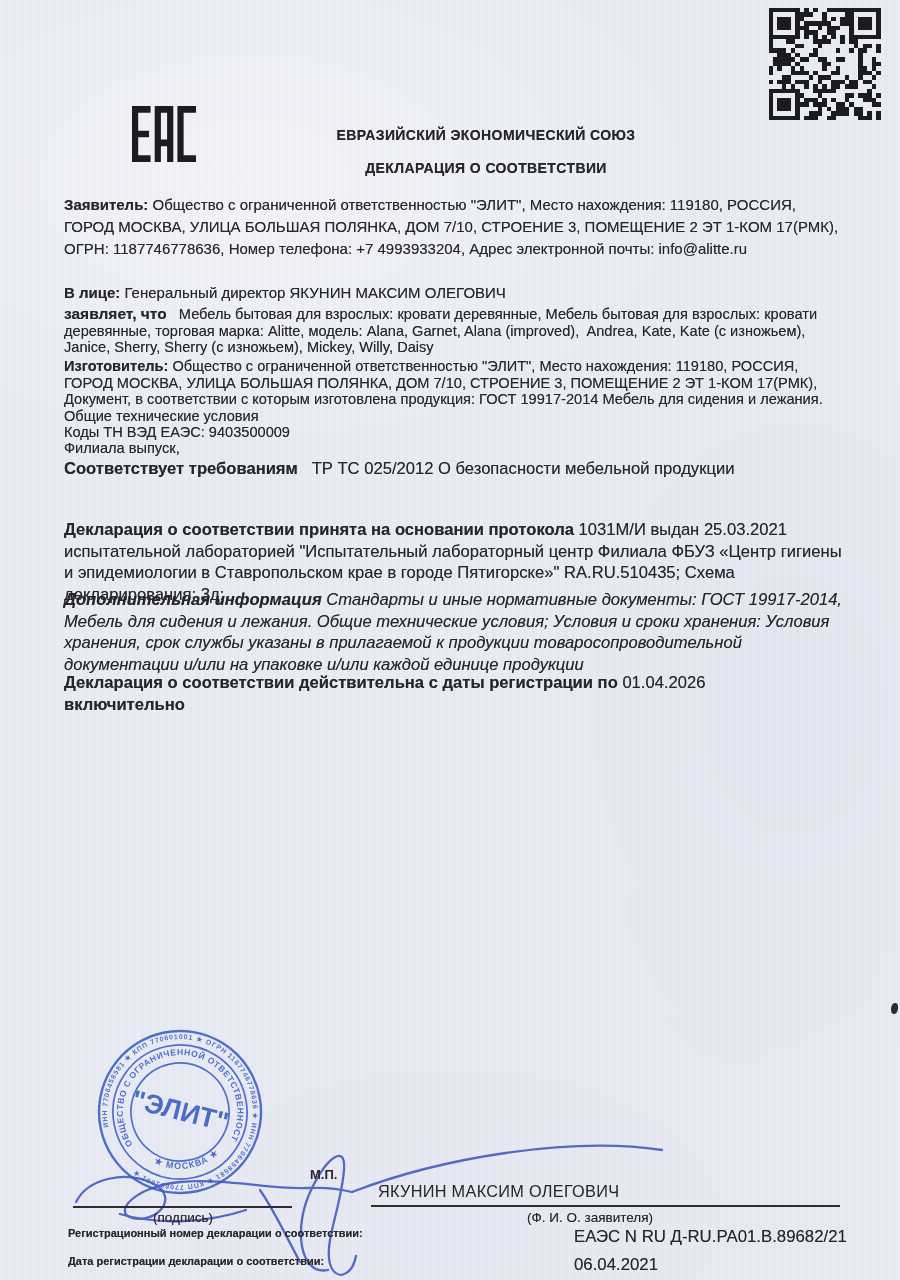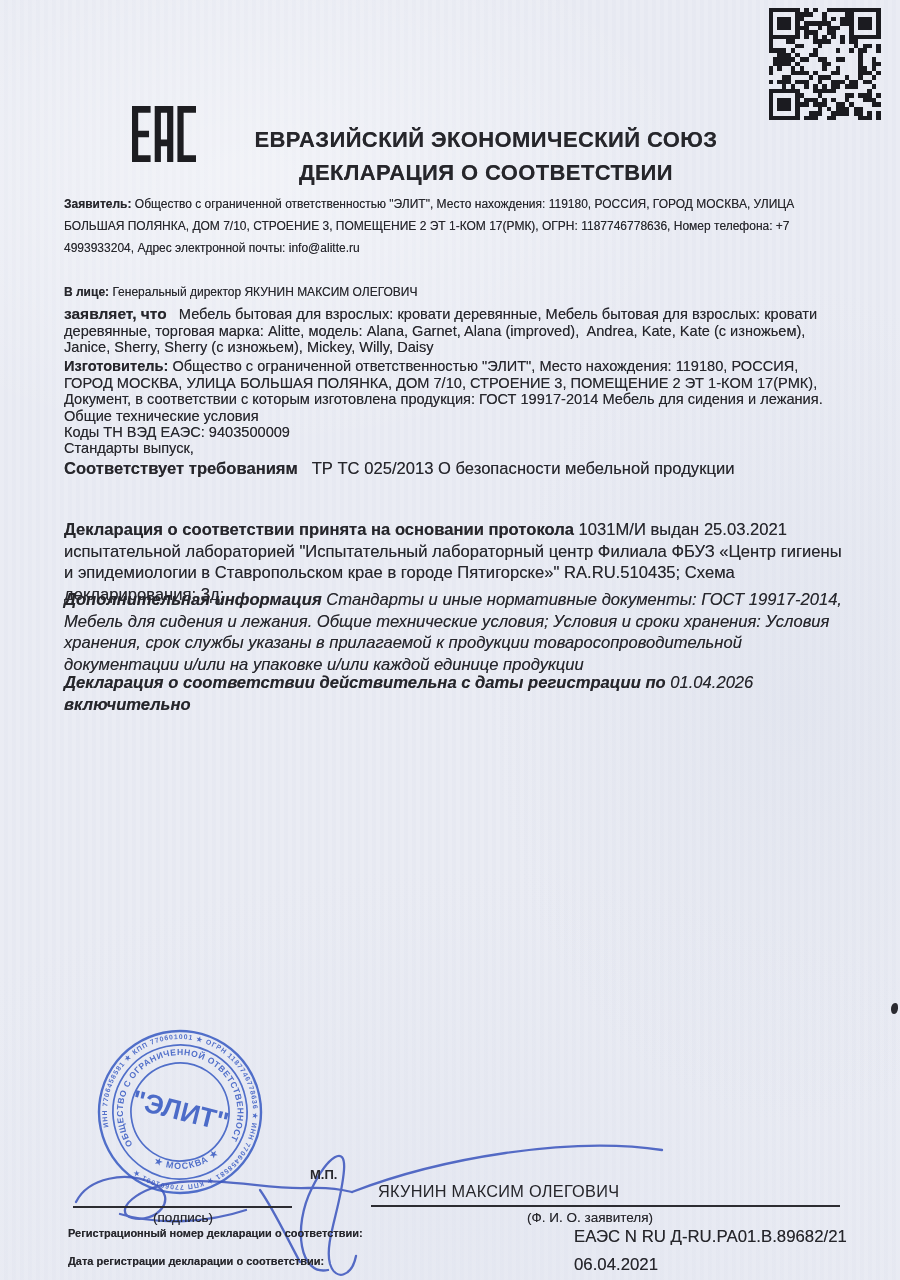--- a/index.html
+++ b/index.html
@@ -10,29 +10,29 @@
     background-image:
       radial-gradient(ellipse 700px 420px at 28% 14%, rgba(255,255,255,.40), transparent 65%),
       radial-gradient(ellipse 500px 700px at 88% 55%, rgba(214,219,232,.35), transparent 60%),
       radial-gradient(ellipse 900px 500px at 50% 95%, rgba(222,226,238,.35), transparent 70%),
       repeating-linear-gradient(90deg, rgba(255,255,255,.05) 0 4px, rgba(203,209,226,.07) 4px 8px);
     color:#26262b;
   }
   .abs{position:absolute;}
   .para{
     position:absolute;left:64px;width:782px;margin:0;
-    font-size:12px;line-height:21.8px;white-space:pre-wrap;
+    font-size:15px;line-height:21.8px;white-space:pre-wrap;
     text-shadow:0 0 .45px rgba(40,40,50,.55);
   }
   .para.small{font-size:14.6px;line-height:16.6px;width:786px;}
   .para.mid{font-size:16.6px;line-height:21.6px;}
   .para b{font-weight:bold;}
   .title{
     position:absolute;left:96px;width:780px;text-align:center;margin:0;
-    font-size:22px;font-weight:bold;letter-spacing:.4px;
+    font-size:14px;font-weight:bold;letter-spacing:.4px;
     text-shadow:0 0 .5px rgba(20,20,25,.6);
   }
   .sigline{position:absolute;border-top:2px solid #2c2c31;height:0;}
   .caption{position:absolute;font-size:13.5px;text-align:center;text-shadow:0 0 .4px rgba(40,40,50,.5);}
   .footrow-label{position:absolute;left:68px;font-size:11px;font-weight:bold;text-shadow:0 0 .45px rgba(40,40,50,.55);}
   .footrow-value{position:absolute;left:546px;font-size:16.8px;text-shadow:0 0 .45px rgba(40,40,50,.55);margin-left:28px;}
   #stamp,#signature{position:absolute;overflow:visible;}
   .speck{position:absolute;background:#2a2a30;border-radius:60% 40% 55% 45%;}
 </style>
 </head>
@@ -374,29 +374,29 @@
 <p class="para" style="top:282px;"><b>В лице:</b><span> Генеральный директор ЯКУНИН МАКСИМ ОЛЕГОВИЧ</span></p>
 
 <p class="para small" style="top:306px;"><b style="font-size:15.5px;">заявляет, что</b><span>   Мебель бытовая для взрослых: кровати деревянные, Мебель бытовая для взрослых: кровати деревянные, торговая марка: Alitte, модель: Alana, Garnet, Alana (improved),  Andrea, Kate, Kate (с изножьем), Janice, Sherry, Sherry (с изножьем), Mickey, Willy, Daisy</span></p>
 
 <p class="para small" style="top:358px;"><b>Изготовитель:</b><span> Общество с ограниченной ответственностью "ЭЛИТ", Место нахождения: 119180, РОССИЯ, ГОРОД МОСКВА, УЛИЦА БОЛЬШАЯ ПОЛЯНКА, ДОМ 7/10, СТРОЕНИЕ 3, ПОМЕЩЕНИЕ 2 ЭТ 1-КОМ 17(РМК),</span></p>
 
 <p class="para small" style="top:391px;"><span>Документ, в соответствии с которым изготовлена продукция: ГОСТ 19917-2014 Мебель для сидения и лежания. Общие технические условия</span></p>
 
 <p class="para small" style="top:424px;"><span>Коды ТН ВЭД ЕАЭС: 9403500009</span></p>
 
-<p class="para small" style="top:440px;"><span>Стандарты выпуск,</span></p>
-
-<p class="para mid" style="top:458px;"><b>Соответствует требованиям</b><span>   ТР ТС 025/2013 О безопасности мебельной продукции</span></p>
+<p class="para small" style="top:440px;"><span>Филиала выпуск,</span></p>
+
+<p class="para mid" style="top:458px;"><b>Соответствует требованиям</b><span>   ТР ТС 025/2012 О безопасности мебельной продукции</span></p>
 
 <p class="para mid" style="top:519px;"><b>Декларация о соответствии принята на основании протокола</b><span> 1031М/И выдан 25.03.2021 испытательной лабораторией "Испытательный лабораторный центр Филиала ФБУЗ «Центр гигиены и эпидемиологии в Ставропольском крае в городе Пятигорске»" RA.RU.510435; Схема декларирования: 3д;</span></p>
 
 <p class="para mid" style="top:589px;font-style:italic;"><b>Дополнительная информация</b><span> Стандарты и иные нормативные документы: ГОСТ 19917-2014, Мебель для сидения и лежания. Общие технические условия; Условия и сроки хранения: Условия хранения, срок службы указаны в прилагаемой к продукции товаросопроводительной документации и/или на упаковке и/или каждой единице продукции</span></p>
 
-<p class="para mid" style="top:672px;width:750px;font-style:italic;"><b>Декларация о соответствии действительна с даты регистрации по</b><span> 01.04.2026 </span><b>включительно</b></p>
+<p class="para mid" style="top:672px;width:750px;"><b>Декларация о соответствии действительна с даты регистрации по</b><span> 01.04.2026 </span><b>включительно</b></p>
 
 <svg id="stamp" style="left:92px;top:1024px;" width="176" height="176" viewBox="-88 -88 176 176">
   <defs>
     <path id="arcOuter" d="M -73 0 A 73 73 0 1 1 73 0 A 73 73 0 1 1 -73 0" fill="none"></path>
     <path id="arcTop" d="M -53 22 A 57.3 57.3 0 1 1 45 36" fill="none"></path>
     <path id="arcBottom" d="M -36 44 A 56.5 56.5 0 0 0 36 44" fill="none"></path>
   </defs>
   <g transform="rotate(-12)" stroke="#3c5ec4" fill="none" opacity="0.88">
     <circle r="81" stroke-width="2.4"></circle>
     <circle r="67" stroke-width="1.7"></circle>

